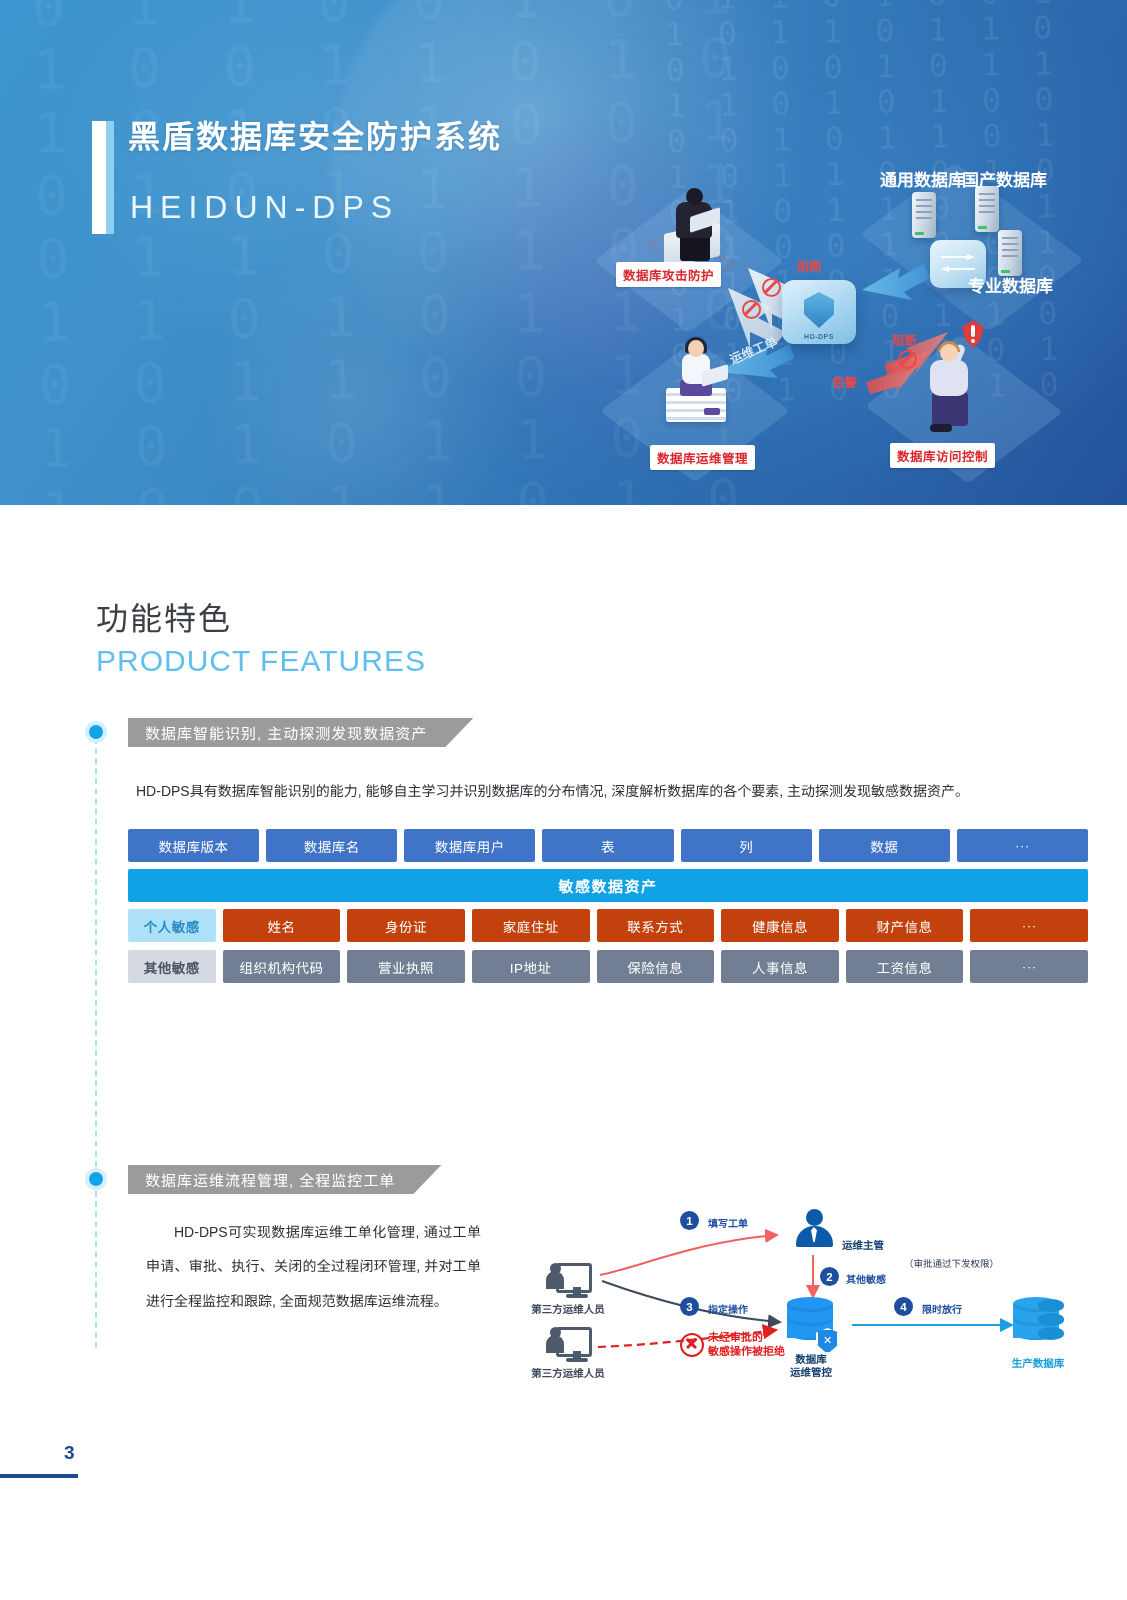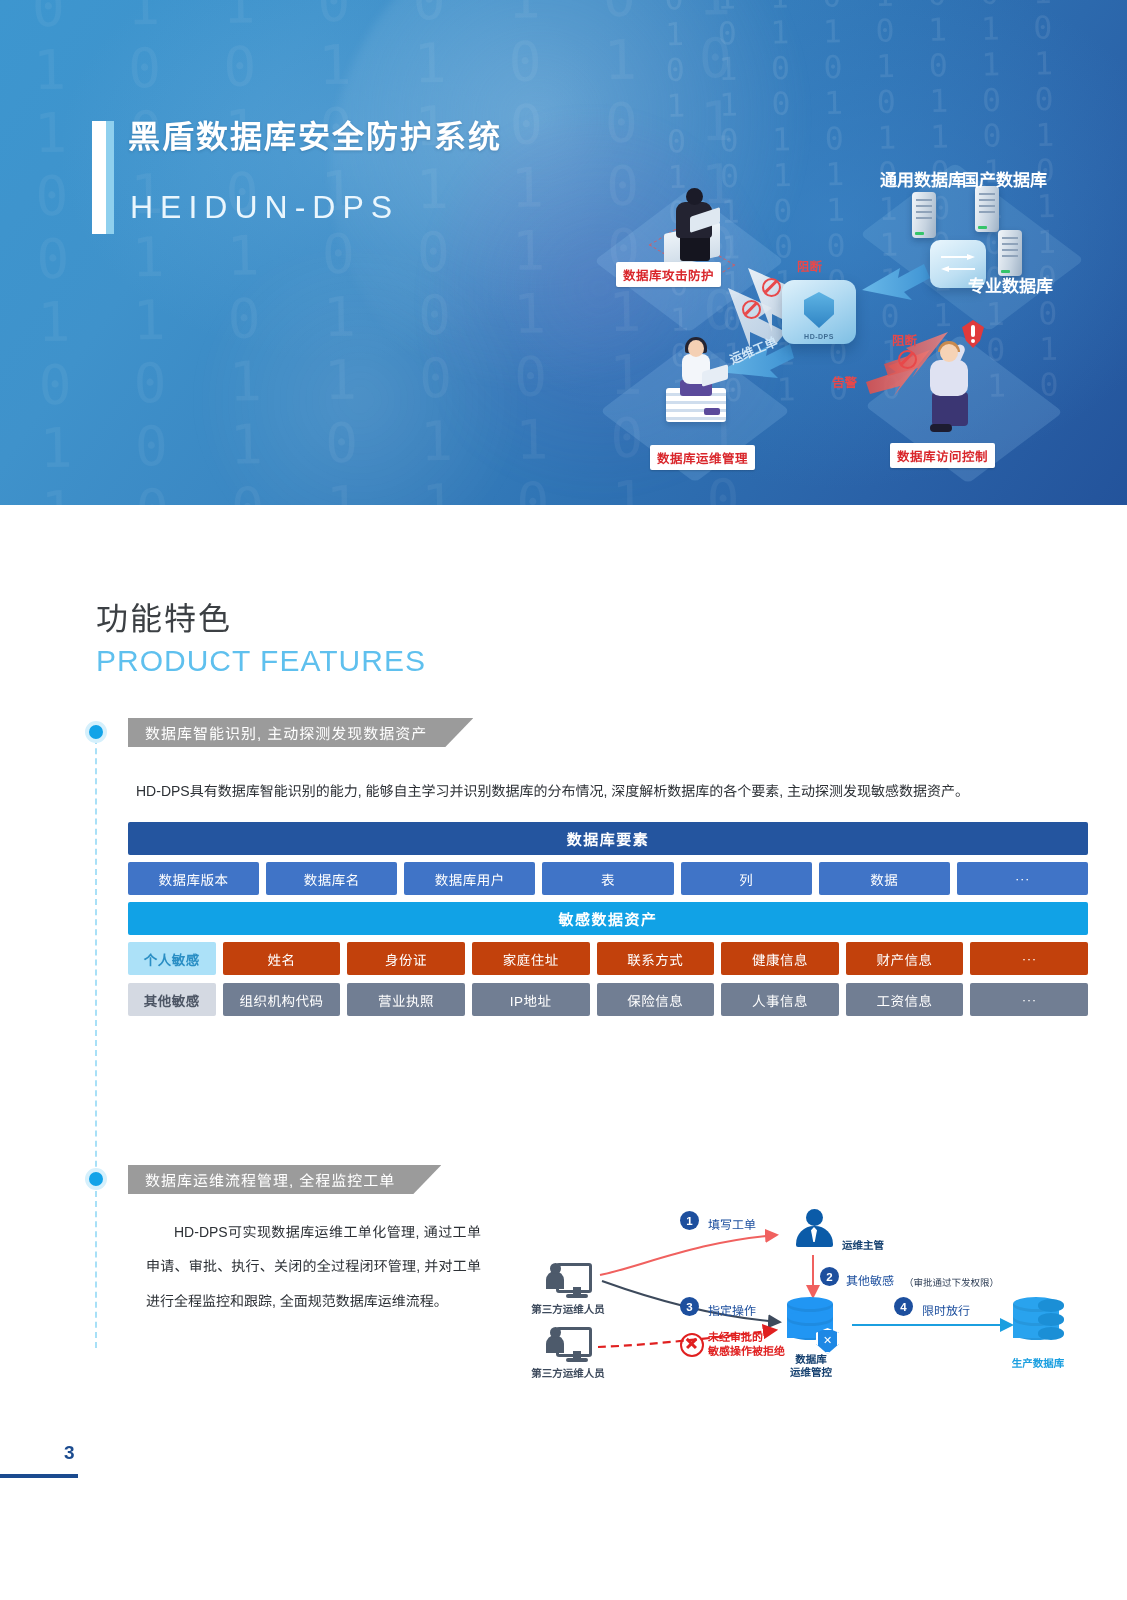--- a/index.html
+++ b/index.html
@@ -203,21 +203,21 @@
   .cell.gray{background:#717e93;}
   .cell.lbl-cyan{background:#ace1f8;color:#2a8ec4;font-weight:700;}
   .cell.lbl-gray{background:#d4d9e2;color:#4d5665;font-weight:700;}
   .spacer7{height:7px;}
 
   
   .flow{position:absolute;left:512px;top:1175px;width:580px;height:185px;}
   .flow svg{position:absolute;left:0;top:0;}
   .fl-num{position:absolute;width:19px;height:19px;border-radius:50%;background:#1d4f9e;color:#fff;
     font-size:11.5px;font-weight:700;display:flex;align-items:center;justify-content:center;}
-  .fl-txt{position:absolute;font-size:12px;font-weight:400;white-space:nowrap;color:#1d4f9e;}
+  .fl-txt{position:absolute;font-size:10px;font-weight:700;white-space:nowrap;color:#1d4f9e;}
   .fl-txt.small{font-size:9.5px;font-weight:500;color:#2a3a52;}
   .fl-red{position:absolute;font-size:11px;font-weight:700;color:#e02020;line-height:1.35;white-space:nowrap;}
   .fl-cap{position:absolute;font-size:10.5px;font-weight:700;white-space:nowrap;text-align:center;line-height:1.3;}
   .fl-cap.navy{color:#15406f;}
   .fl-cap.gray{color:#3d4a5c;}
   .fl-cap.cyan{color:#1b9fe0;}
 
   .pc-icon{position:absolute;width:46px;height:36px;}
   .pc-icon .mon{position:absolute;right:0;top:0;width:30px;height:24px;border:3.5px solid #4d5a6b;border-radius:3px;}
   .pc-icon .stand{position:absolute;right:11px;top:24px;width:8px;height:8px;background:#4d5a6b;}
@@ -401,21 +401,20 @@
   <div class="timeline"></div>
   <div class="tl-dot d1"></div>
   <div class="tl-dot d2"></div>
 
   <div class="ribbon r1">
     <span>数据库智能识别, 主动探测发现数据资产</span>
   </div>
   <p class="body-text bt1">HD-DPS具有数据库智能识别的能力, 能够自主学习并识别数据库的分布情况, 深度解析数据库的各个要素, 主动探测发现敏感数据资产。</p>
 
   <div class="tbl">
-    <div class="tbl-head dark">数据库要素</div>
     <div class="tbl-row">
       <div class="cell blue" style="flex:1.08">数据库版本</div>
       <div class="cell blue" style="flex:1.08">数据库名</div>
       <div class="cell blue" style="flex:1.08">数据库用户</div>
       <div class="cell blue" style="flex:1.08">表</div>
       <div class="cell blue" style="flex:1.08">列</div>
       <div class="cell blue" style="flex:1.08">数据</div>
       <div class="cell blue" style="flex:1.08">···</div>
     </div>
 
@@ -524,21 +523,21 @@
           <div class="l" style="top:30px;"></div>
         </div>
     </div>
     <div class="fl-cap cyan" style="left:478px;top:182px;width:96px;">生产数据库</div>
 
     <div class="fl-num" style="left:168px;top:36px;">1</div>
     <div class="fl-txt" style="left:196px;top:40px;">填写工单</div>
 
     <div class="fl-num" style="left:308px;top:92px;">2</div>
     <div class="fl-txt" style="left:334px;top:96px;">其他敏感</div>
-    <div class="fl-txt small" style="left:392px;top:100px;">（审批通过下发权限）</div>
+    <div class="fl-txt small" style="left:392px;top:81px;">（审批通过下发权限）</div>
 
     <div class="fl-num" style="left:168px;top:122px;">3</div>
     <div class="fl-txt" style="left:196px;top:126px;">指定操作</div>
 
     <div class="fl-num" style="left:382px;top:122px;">4</div>
     <div class="fl-txt" style="left:410px;top:126px;">限时放行</div>
 
     <div class="deny" style="left:168px;top:158px;"></div>
     <div class="fl-red" style="left:196px;top:155px;">未经审批的</div>
     <div class="fl-red" style="left:196px;top:169px;">敏感操作被拒绝</div>

